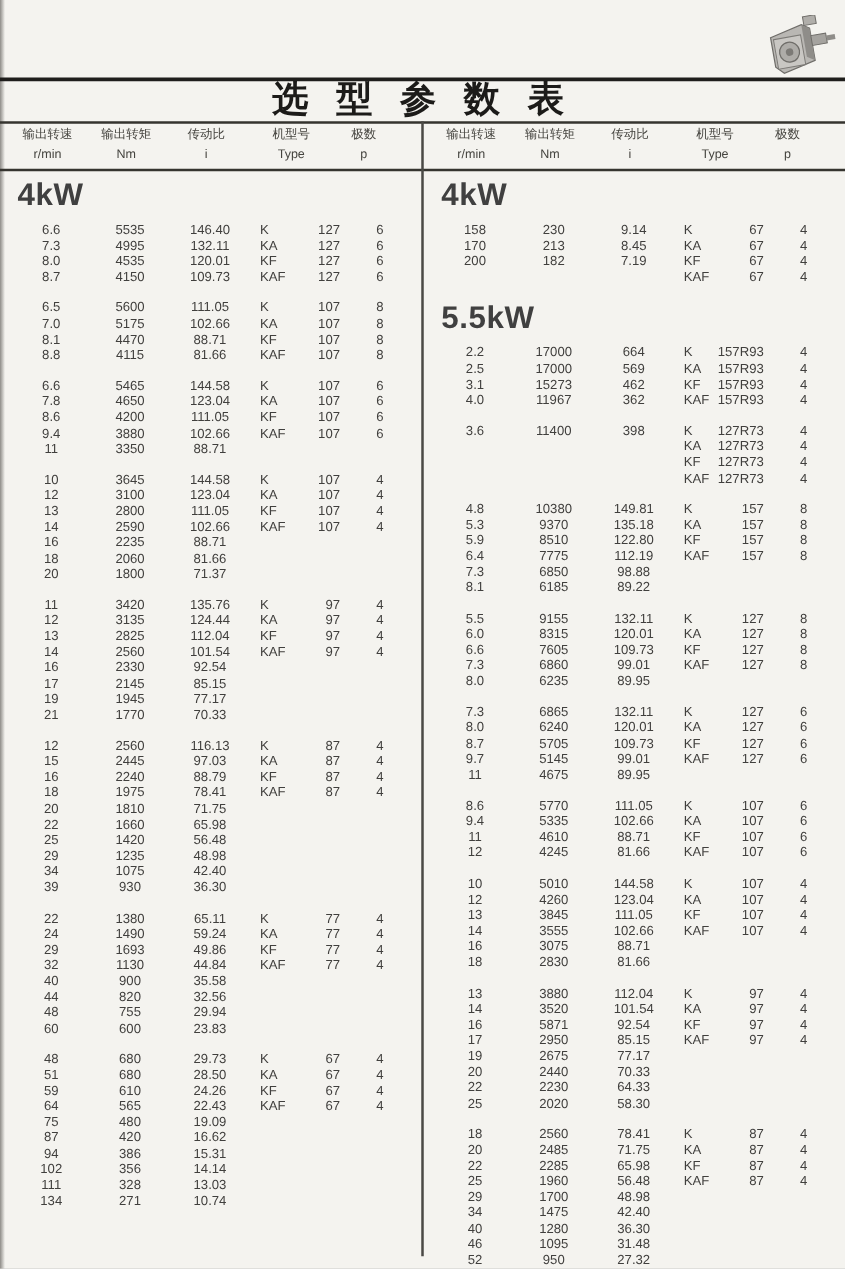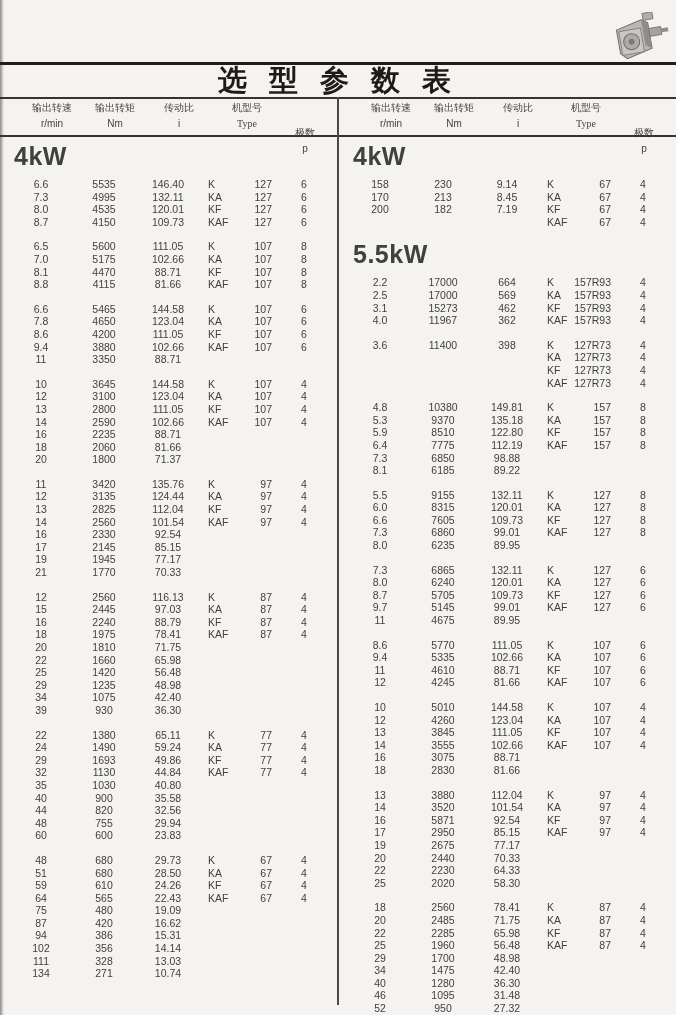--- a/index.html
+++ b/index.html
@@ -29,30 +29,30 @@
   .v-divider{
     position:absolute;left:337px;top:97px;width:2px;height:908px;background:#4a4945;
   }
   .title{
     position:absolute;left:0;top:64px;width:676px;height:33px;
     text-align:center;font-size:29px;font-weight:700;letter-spacing:7px;
     color:#1c1b19;line-height:33px;
   }
   .hdr{
     position:absolute;top:100px;height:34px;display:flex;
-    padding-left:19px;box-sizing:border-box;
+    padding-left:5px;box-sizing:border-box;
   }
   .hdr-left{left:2px;width:335px;}
   .hdr-right{left:341px;width:335px;}
   .hcell{font-size:10px;line-height:16px;text-align:center;color:#45443f;}
   .hc-n{width:62px;}
   .hc-t{width:64px;}
   .hc-i{width:64px;}
-  .hc-k{width:72px;font-family:Liberation Serif, serif;}
-  .hc-p{width:44px;margin-top:25px;}
+  .hc-k{width:72px;}
+  .hc-p{width:44px;}
   .body-col{
     position:absolute;top:140px;box-sizing:border-box;
   }
   .body-left{left:2px;width:335px;}
   .body-right{left:341px;width:335px;}
   .kw{
     font-size:25px;font-weight:700;color:#404040;
     margin:2px 0 8px 12px;line-height:28px;letter-spacing:0.5px;
   }
   .group{margin-bottom:12px;padding-left:8px;}
@@ -570,30 +570,20 @@
           <span class="c cn">32</span>
           <span class="c ct">1130</span>
           <span class="c ci">44.84</span>
           <span class="c ck">
             <span class="kp">KAF</span>
             <span class="km">77</span>
           </span>
           <span class="c cp">4</span>
         </div>
         <div class="row">
-          <span class="c cn">35</span>
-          <span class="c ct">1030</span>
-          <span class="c ci">40.80</span>
-          <span class="c ck">
-            <span class="kp"></span>
-            <span class="km"></span>
-          </span>
-          <span class="c cp"></span>
-        </div>
-        <div class="row">
           <span class="c cn">40</span>
           <span class="c ct">900</span>
           <span class="c ci">35.58</span>
           <span class="c ck">
             <span class="kp"></span>
             <span class="km"></span>
           </span>
           <span class="c cp"></span>
         </div>
         <div class="row">

